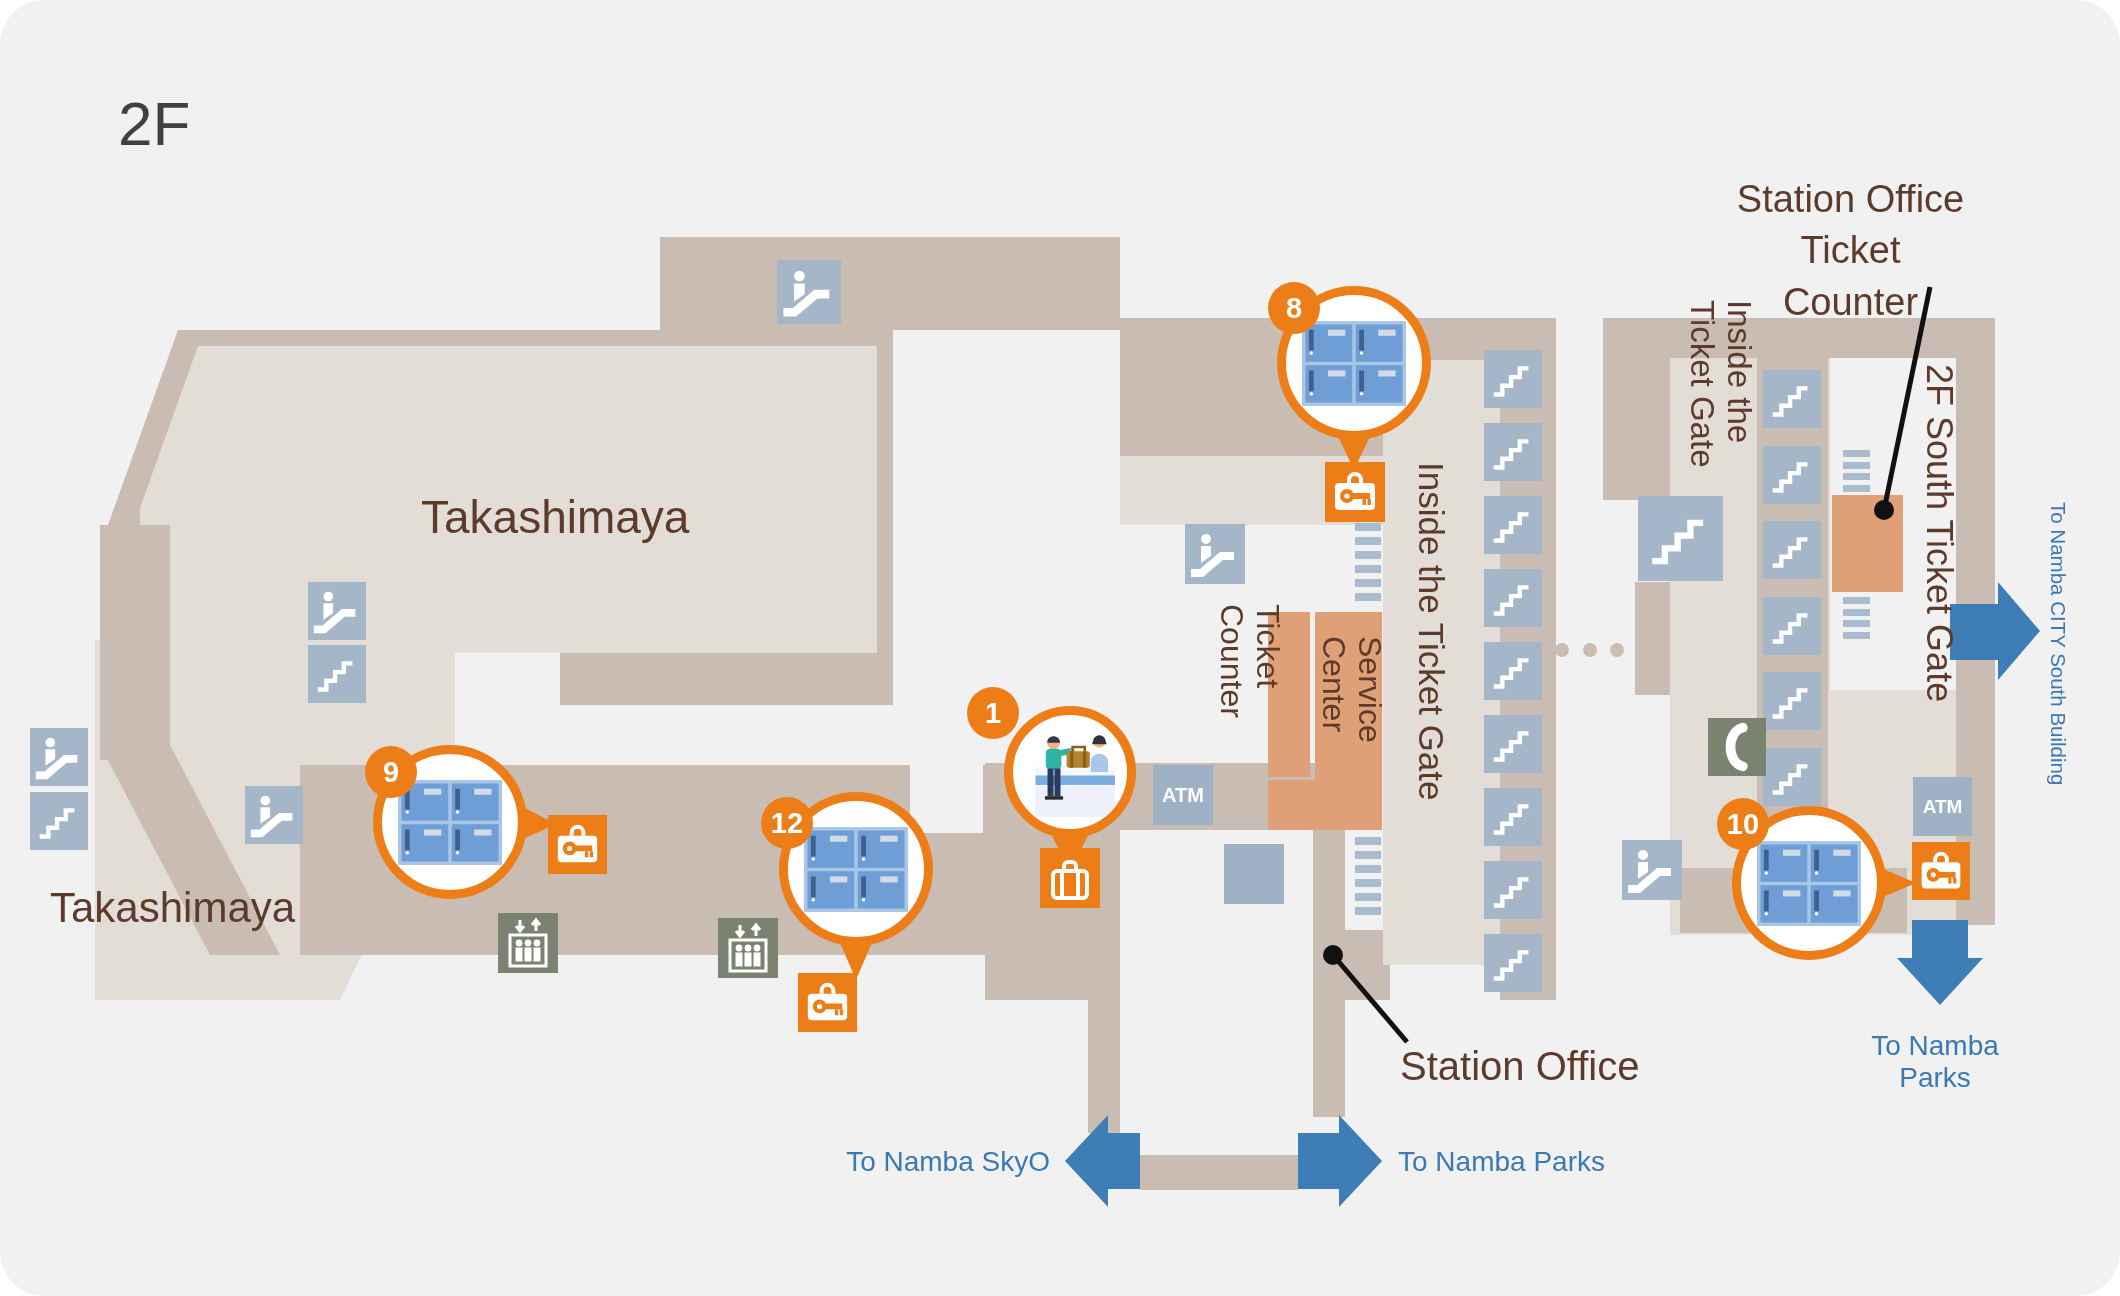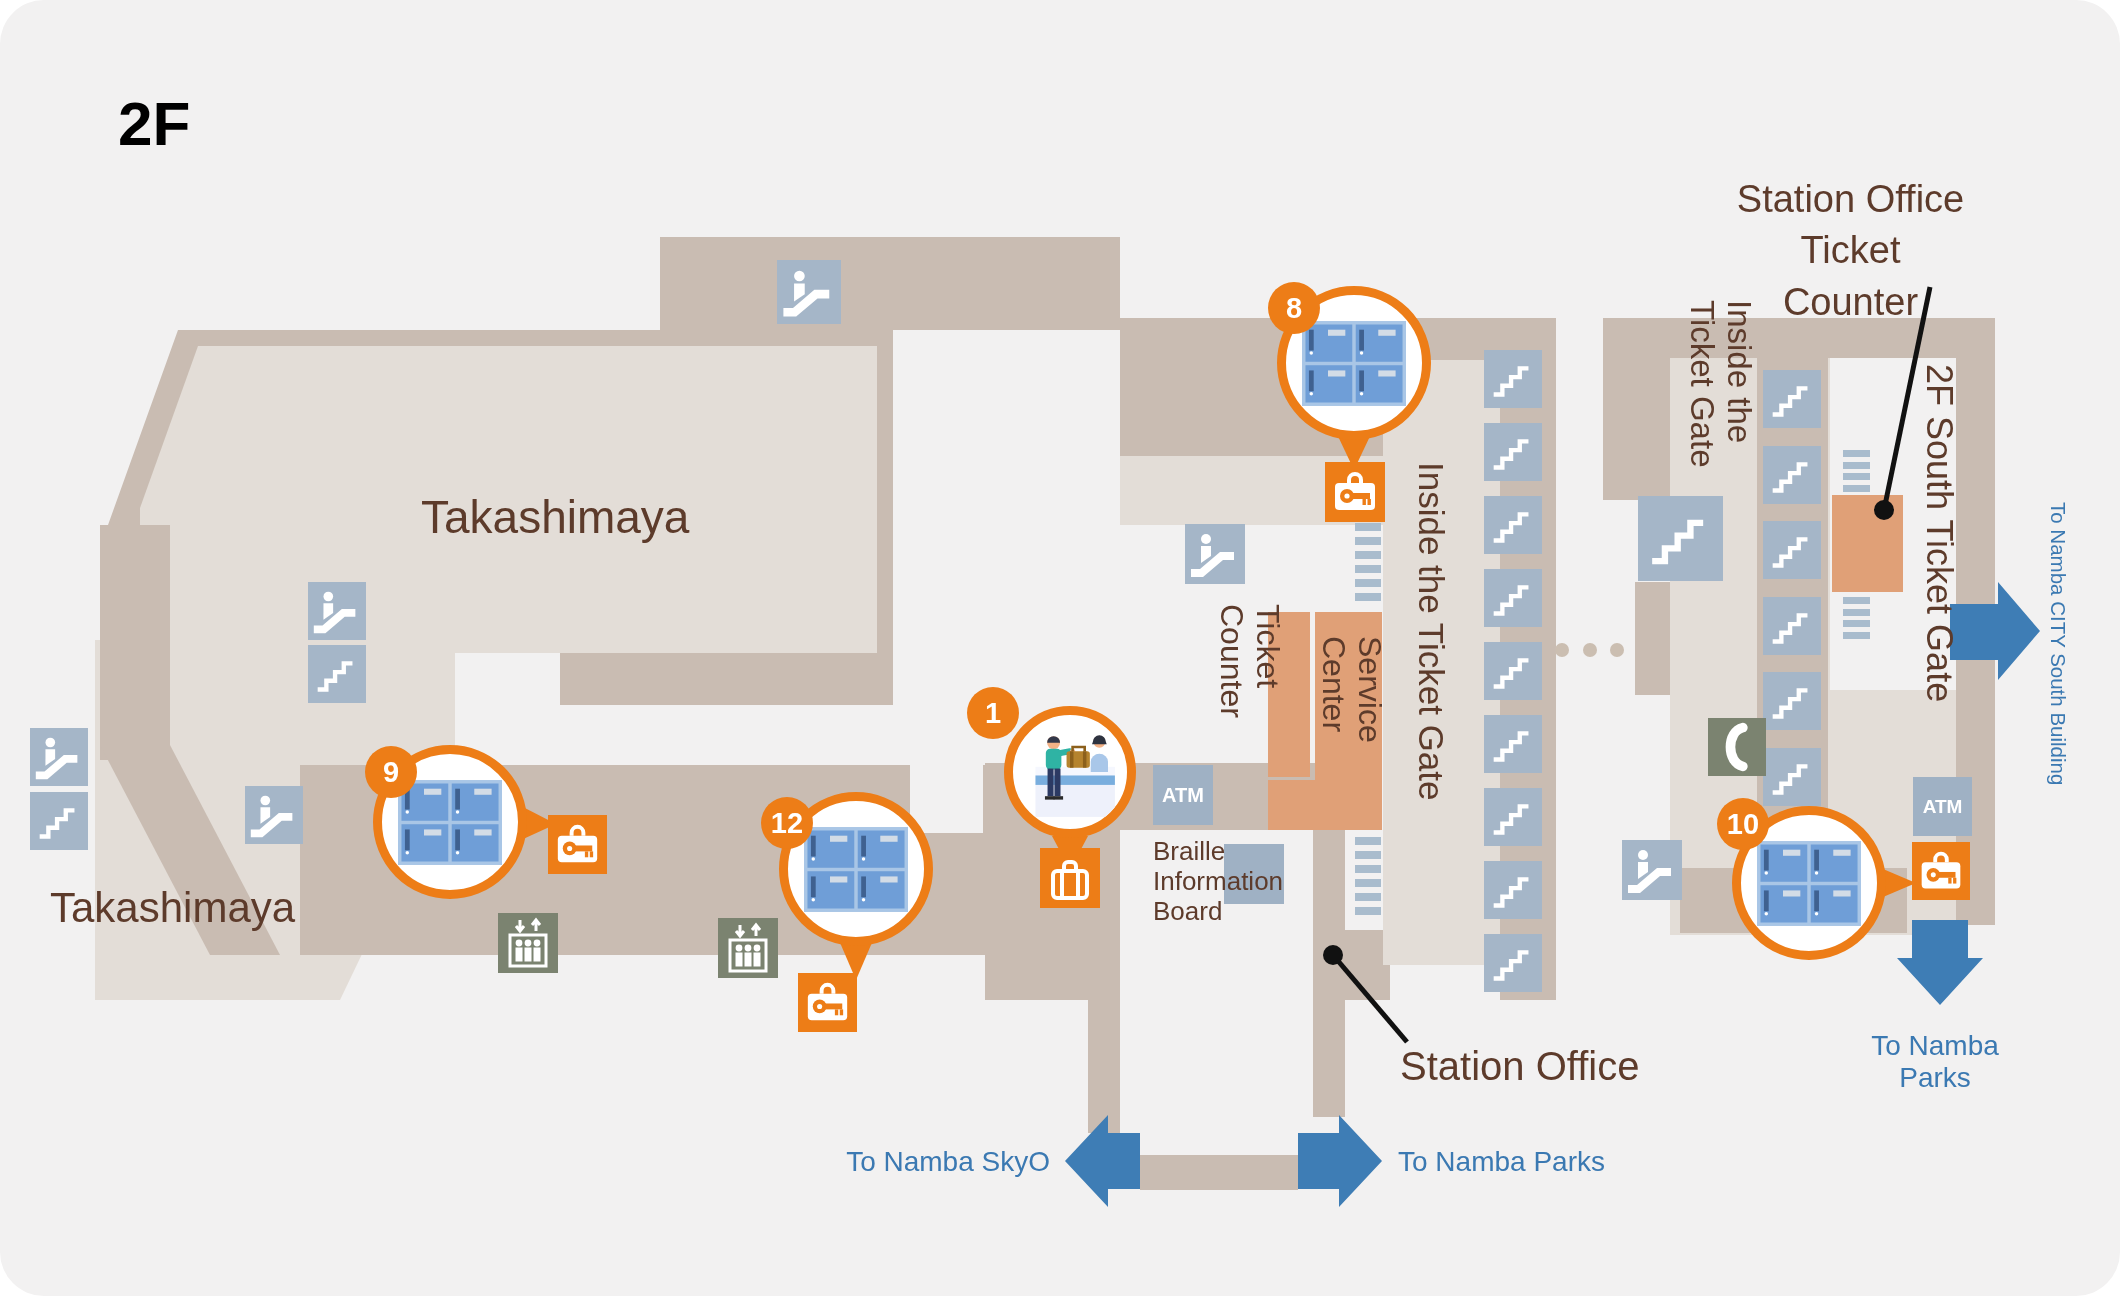--- a/index.html
+++ b/index.html
@@ -1,21 +1,21 @@
 <!DOCTYPE html>
 <html><head>
 <meta charset="utf-8">
 <style>
   html,body{margin:0;padding:0;background:#ffffff;}
   #stage{position:relative;width:2120px;height:1296px;background:#ffffff;overflow:hidden;
          font-family:"Liberation Sans", sans-serif;}
   #bground{position:absolute;left:0;top:0;width:2120px;height:1296px;background:#f2f1f1;border-radius:44px;}
   #plan{position:absolute;left:0;top:0;}
   .label{position:absolute;color:#5D3B2B;white-space:pre-line;}
-  .title{font-weight:bold;color:#000000;}
+  .title{font-weight:normal;color:#404040;}
   .blue{color:#3B79B2;}
   .center{text-align:center;}
   .right{text-align:right;}
   .vtext{writing-mode:vertical-rl;text-orientation:sideways;}
   .icon{position:absolute;display:flex;align-items:center;justify-content:center;}
   .icon svg{width:100%;height:100%;display:block;}
   .ic-blue{background:#A5B6C8;}
   .ic-atm{background:#9FB1C4;color:#fff;font-weight:bold;}
   .ic-olive{background:#7B8370;}
   .ic-orange{background:#ED7D17;}
@@ -457,20 +457,17 @@
 Counter</div>
   <div class="label vtext" style="left:1316px;top:636px;font-size:32px;line-height:36px;">Service
 Center</div>
   <div class="label vtext" style="left:1411px;top:462px;font-size:35px;">Inside the Ticket Gate</div>
   <div class="label vtext" style="left:1684px;top:300px;font-size:33px;line-height:37px;">Inside the
 Ticket Gate</div>
   <div class="label vtext" style="left:1918px;top:364px;font-size:36px;">2F South Ticket Gate</div>
   <div class="label center" style="left:1728px;top:174px;width:245px;font-size:38px;line-height:1.35;">Station Office
 Ticket Counter</div>
   <div class="label" style="left:1400px;top:1044px;font-size:40px;">Station Office</div>
-  <div class="label" style="left:1153px;top:836px;font-size:26px;line-height:1.16;">Braille
-Information
-Board</div>
   <div class="label blue right" style="left:810px;top:1146px;width:240px;font-size:28px;">To Namba SkyO</div>
   <div class="label blue" style="left:1398px;top:1146px;font-size:28px;">To Namba Parks</div>
   <div class="label blue center" style="left:1835px;top:1030px;width:200px;font-size:28px;">To Namba Parks</div>
   <div class="label blue vtext" style="left:2046px;top:502px;font-size:20.5px;">To Namba CITY South Building</div>
 </div>
 
 </body></html>

